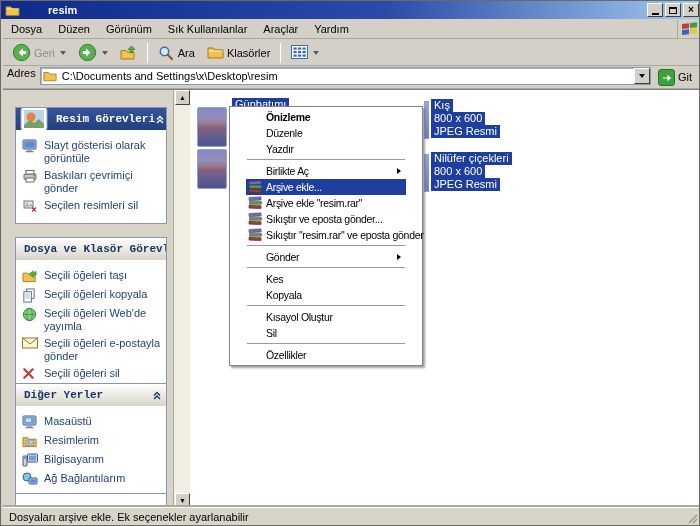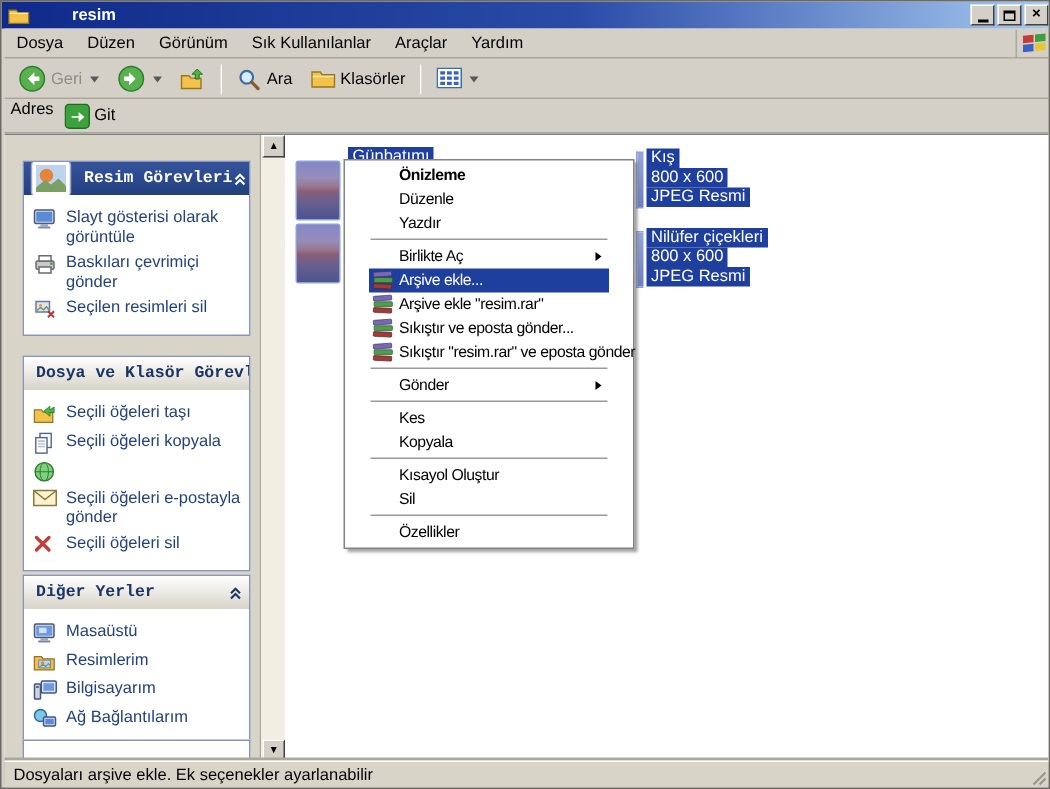--- a/index.html
+++ b/index.html
@@ -206,20 +206,31 @@
             <rect x="7" y="9.5" width="3.2" height="2.2" fill="#3a62c4"></rect>
             <rect x="11.5" y="9.5" width="3.2" height="2.2" fill="#3a62c4"></rect>
           </svg>
       </span>
       <span class="drop"></span>
     </div>
   </div>
 
   <div class="addressbar">
     <span class="addr-label">Adres</span>
+    <div class="addr-input">
+      <span class="addr-ico">
+        <svg viewBox="0 0 16 13" width="14" height="12">
+            <path d="M1 2.5 h5.2 l1.3 1.8 H15 V12 H1 Z" fill="#f3c24a" stroke="#96761f" stroke-width="0.9"></path>
+          </svg>
+      </span>
+      <span class="addr-text">C:\Documents and Settings\x\Desktop\resim</span>
+      <span class="addr-drop">
+          <i></i>
+        </span>
+    </div>
     <div class="go-btn">
       <span class="go-icon">
         <svg viewBox="0 0 18 18" width="17" height="17">
             <rect x="0.5" y="0.5" width="17" height="17" rx="3" fill="#3da23d" stroke="#1c6e1c"></rect>
             <path d="M5 9 h5 v-3 l4 3.5 l-4 3.5 v-3 h-5 z" fill="#fff"></path>
           </svg>
       </span>
       <span>Git</span>
     </div>
   </div>
@@ -312,20 +323,21 @@
             <span class="lbl">Seçili öğeleri kopyala</span>
           </div>
           <div class="tp-item">
             <span class="ico">
               <svg viewBox="0 0 16 16" width="15" height="15">
                   <circle cx="8" cy="8" r="6.5" fill="#7fd07f" stroke="#2c7d2c"></circle>
                   <ellipse cx="8" cy="8" rx="3" ry="6.5" fill="none" stroke="#2c7d2c" stroke-width="0.7"></ellipse>
                   <line x1="1.5" y1="8" x2="14.5" y2="8" stroke="#2c7d2c" stroke-width="0.7"></line>
                 </svg>
             </span>
+            <span class="lbl">Seçili öğeleri Web'de yayımla</span>
           </div>
           <div class="tp-item">
             <span class="ico">
               <svg viewBox="0 0 16 12" width="16" height="12">
                   <rect x="0.5" y="1" width="15" height="10" fill="#fdf3d1" stroke="#8a7a3a"></rect>
                   <path d="M0.5 1 L8 7 L15.5 1" fill="none" stroke="#8a7a3a"></path>
                 </svg>
             </span>
             <span class="lbl">Seçili öğeleri e-postayla gönder</span>
           </div>

